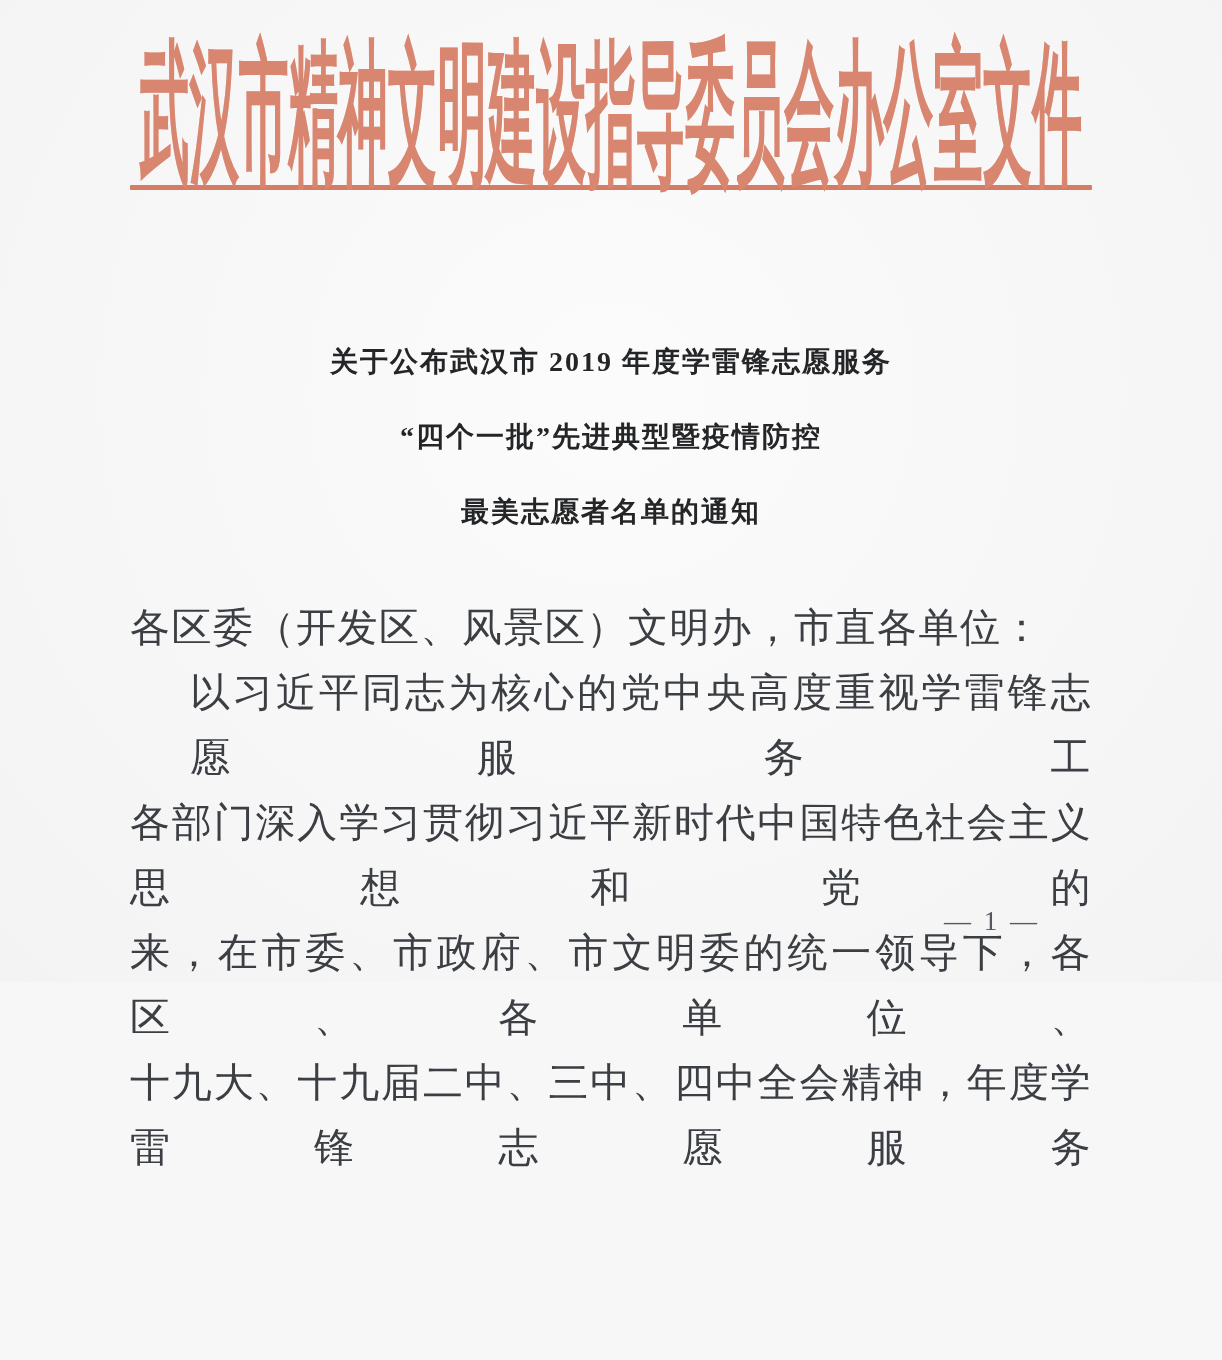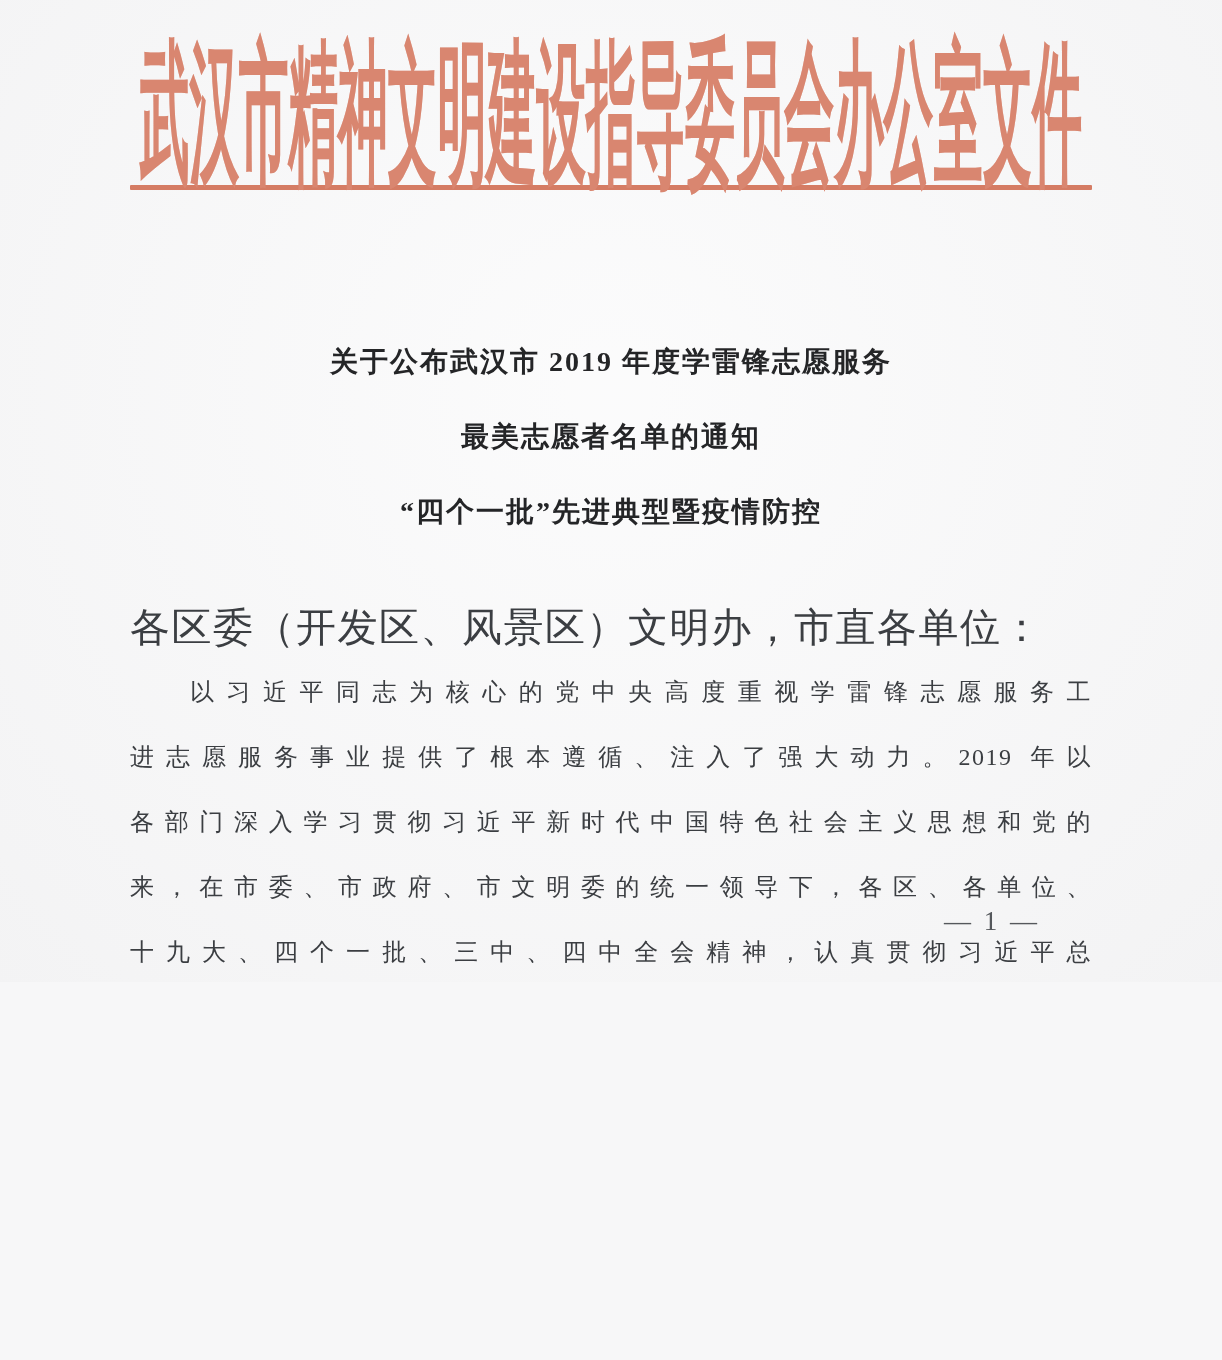--- a/index.html
+++ b/index.html
@@ -76,21 +76,21 @@
   .body-block {
     margin-top: 46px;
     color: var(--body-ink);
   }
   .salutation {
     font-size: 40px;
     line-height: 65px;
     letter-spacing: 1.5px;
   }
   .para-line {
-    font-size: 24px;
+    font-size: 40px;
     line-height: 65px;
     letter-spacing: 1.5px;
     text-align: justify;
     text-align-last: justify;
   }
   .para-line.indent {
     padding-left: 60px;
   }
   .page-number {
     position: absolute;
@@ -109,28 +109,27 @@
 
   <div class="masthead-wrap">
     <div class="masthead">武汉市精神文明建设指导委员会办公室文件</div>
   </div>
 
 
   <div class="red-rule"></div>
 
   <div class="title-block">
     <div class="title-line">关于公布武汉市 2019 年度学雷锋志愿服务</div>
+    <div class="title-line">“四个一批”先进典型暨疫情防控</div>
     <div class="title-line">最美志愿者名单的通知</div>
-    <div class="title-line">“四个一批”先进典型暨疫情防控</div>
   </div>
 
   <div class="body-block">
     <div class="salutation">各区委（开发区、风景区）文明办，市直各单位：</div>
     <div class="para-line indent">以习近平同志为核心的党中央高度重视学雷锋志愿服务工</div>
-    <div class="para-line">进志愿服务事业提供了根本遵循、注入了强大动力。2019 年以</div>
     <div class="para-line">各部门深入学习贯彻习近平新时代中国特色社会主义思想和党的</div>
     <div class="para-line">来，在市委、市政府、市文明委的统一领导下，各区、各单位、</div>
-    <div class="para-line">十九大、四个一批、三中、四中全会精神，认真贯彻习近平总</div>
+    <div class="para-line">十九大、十九届二中、三中、四中全会精神，年度学雷锋志愿服务</div>
   </div>
 
   <div class="page-number">— 1 —</div>
 
 </div>
 
 </body></html>

